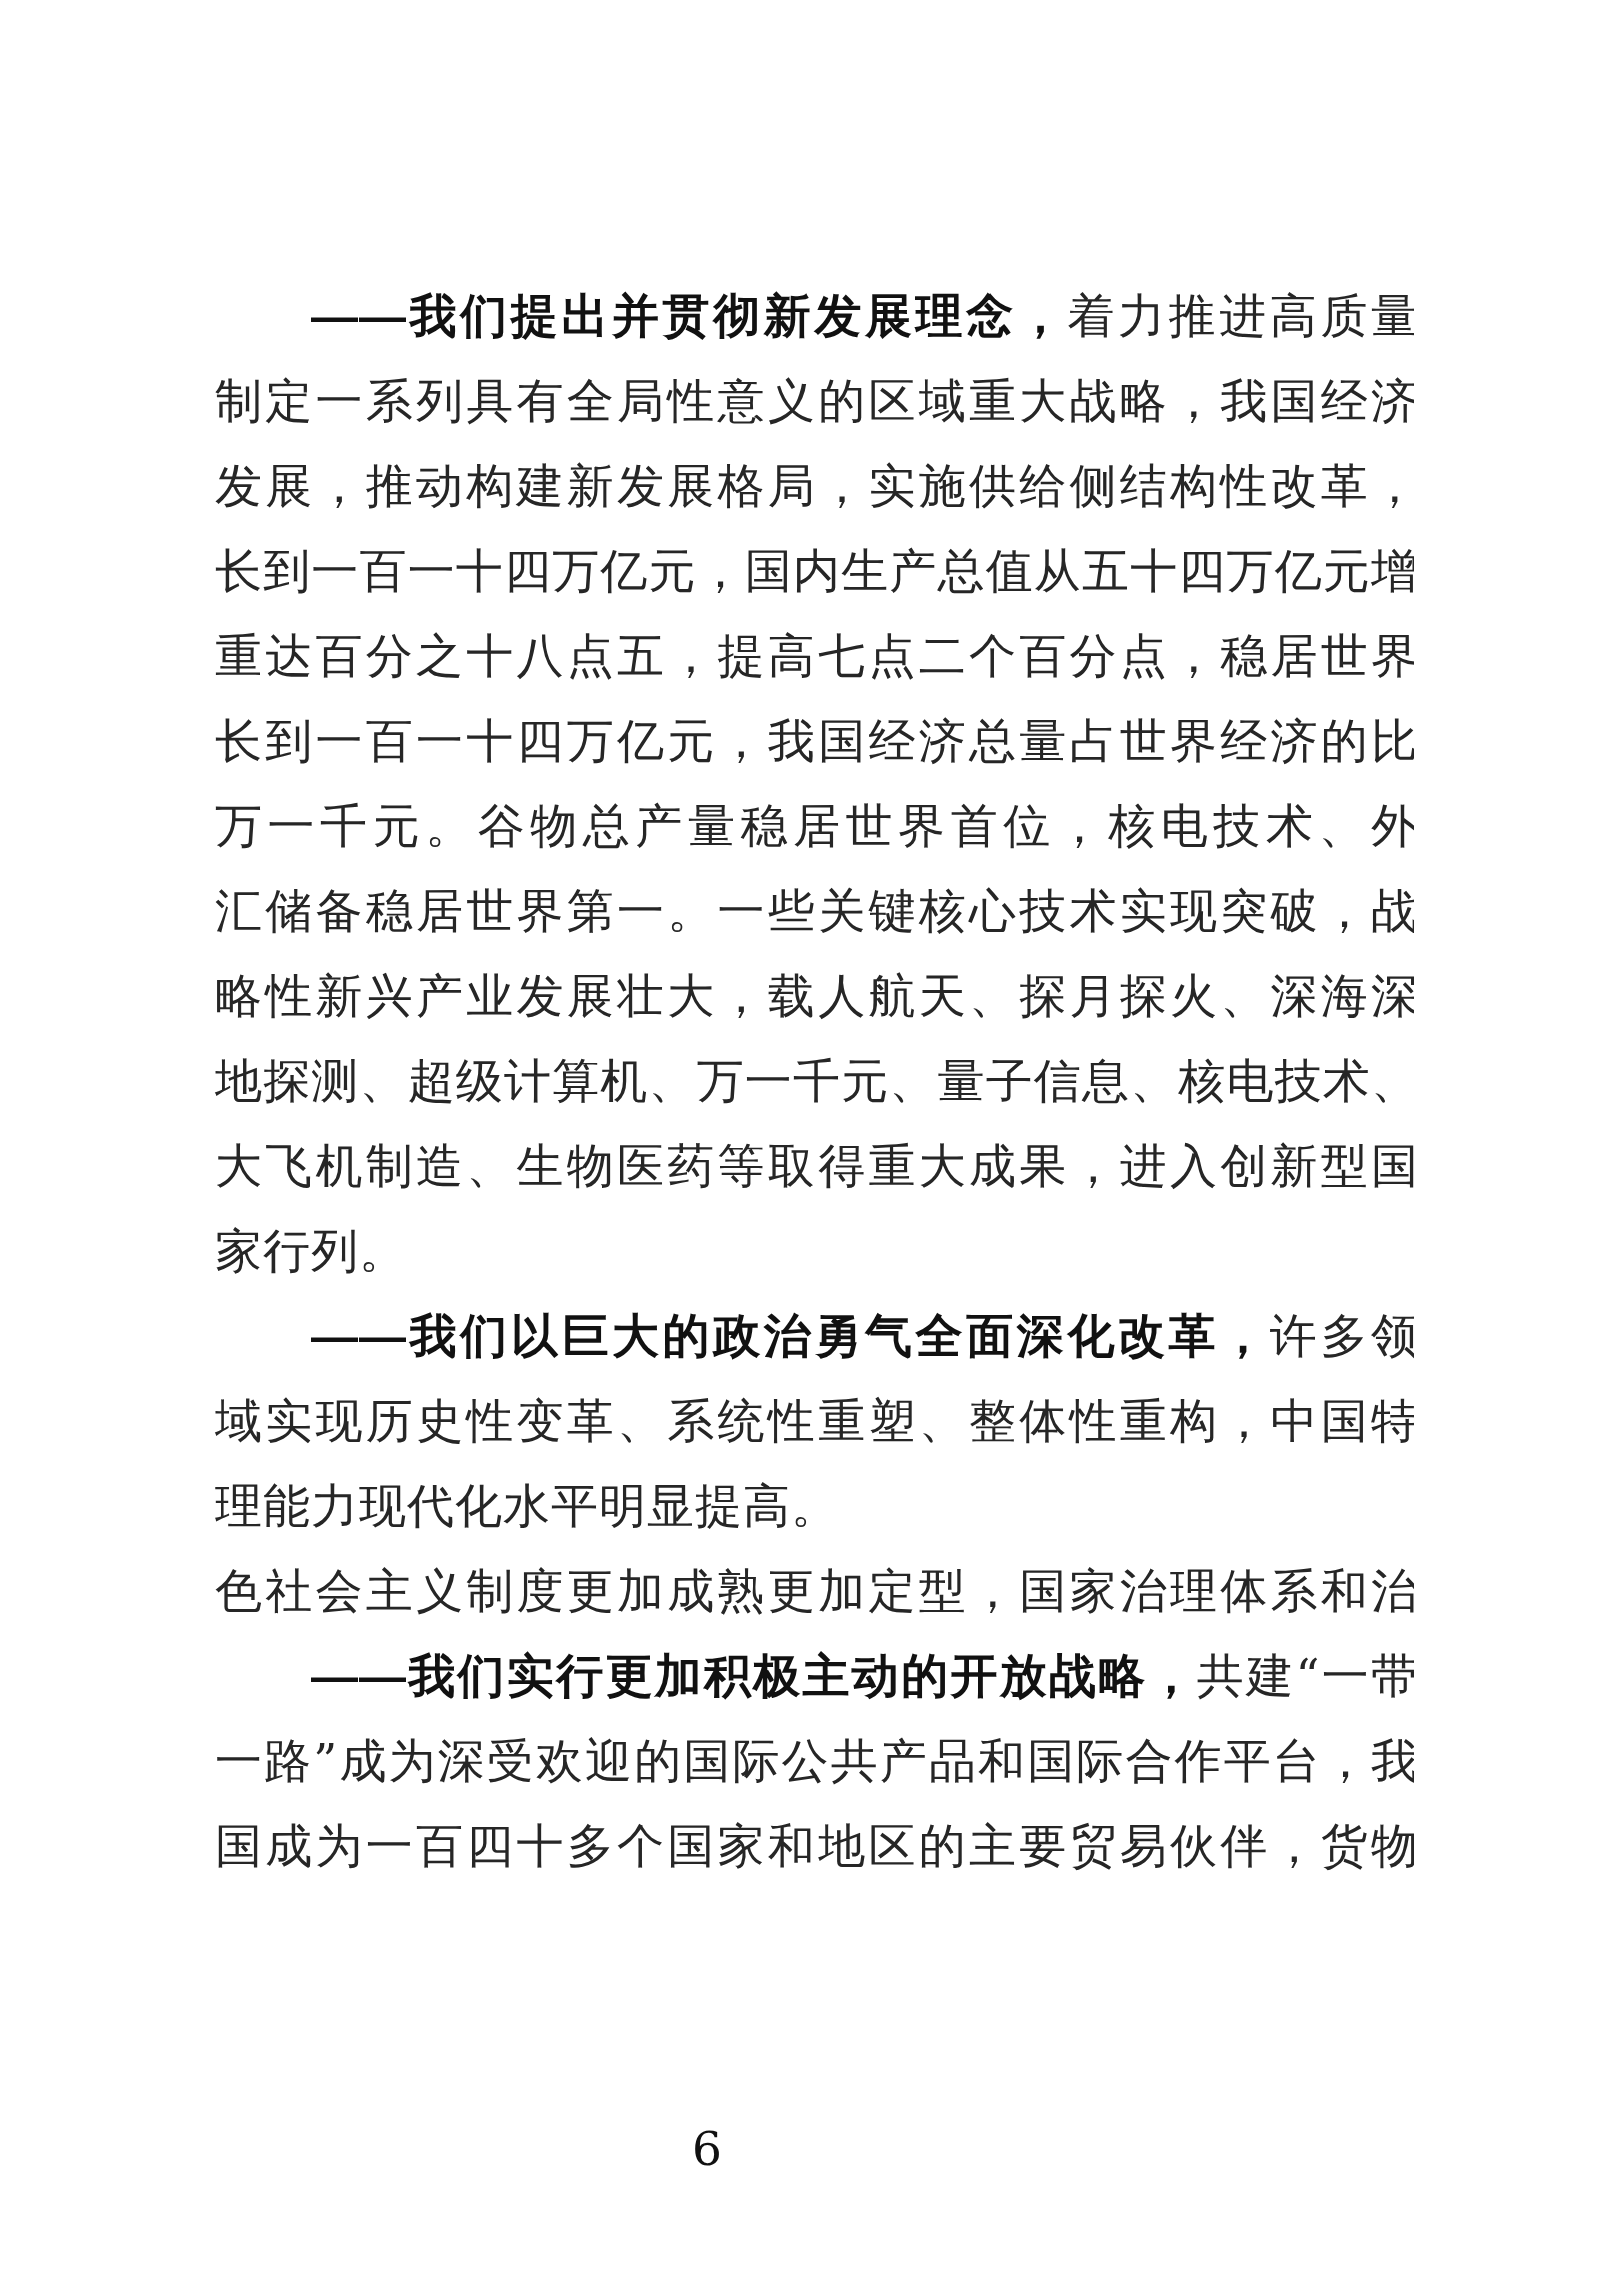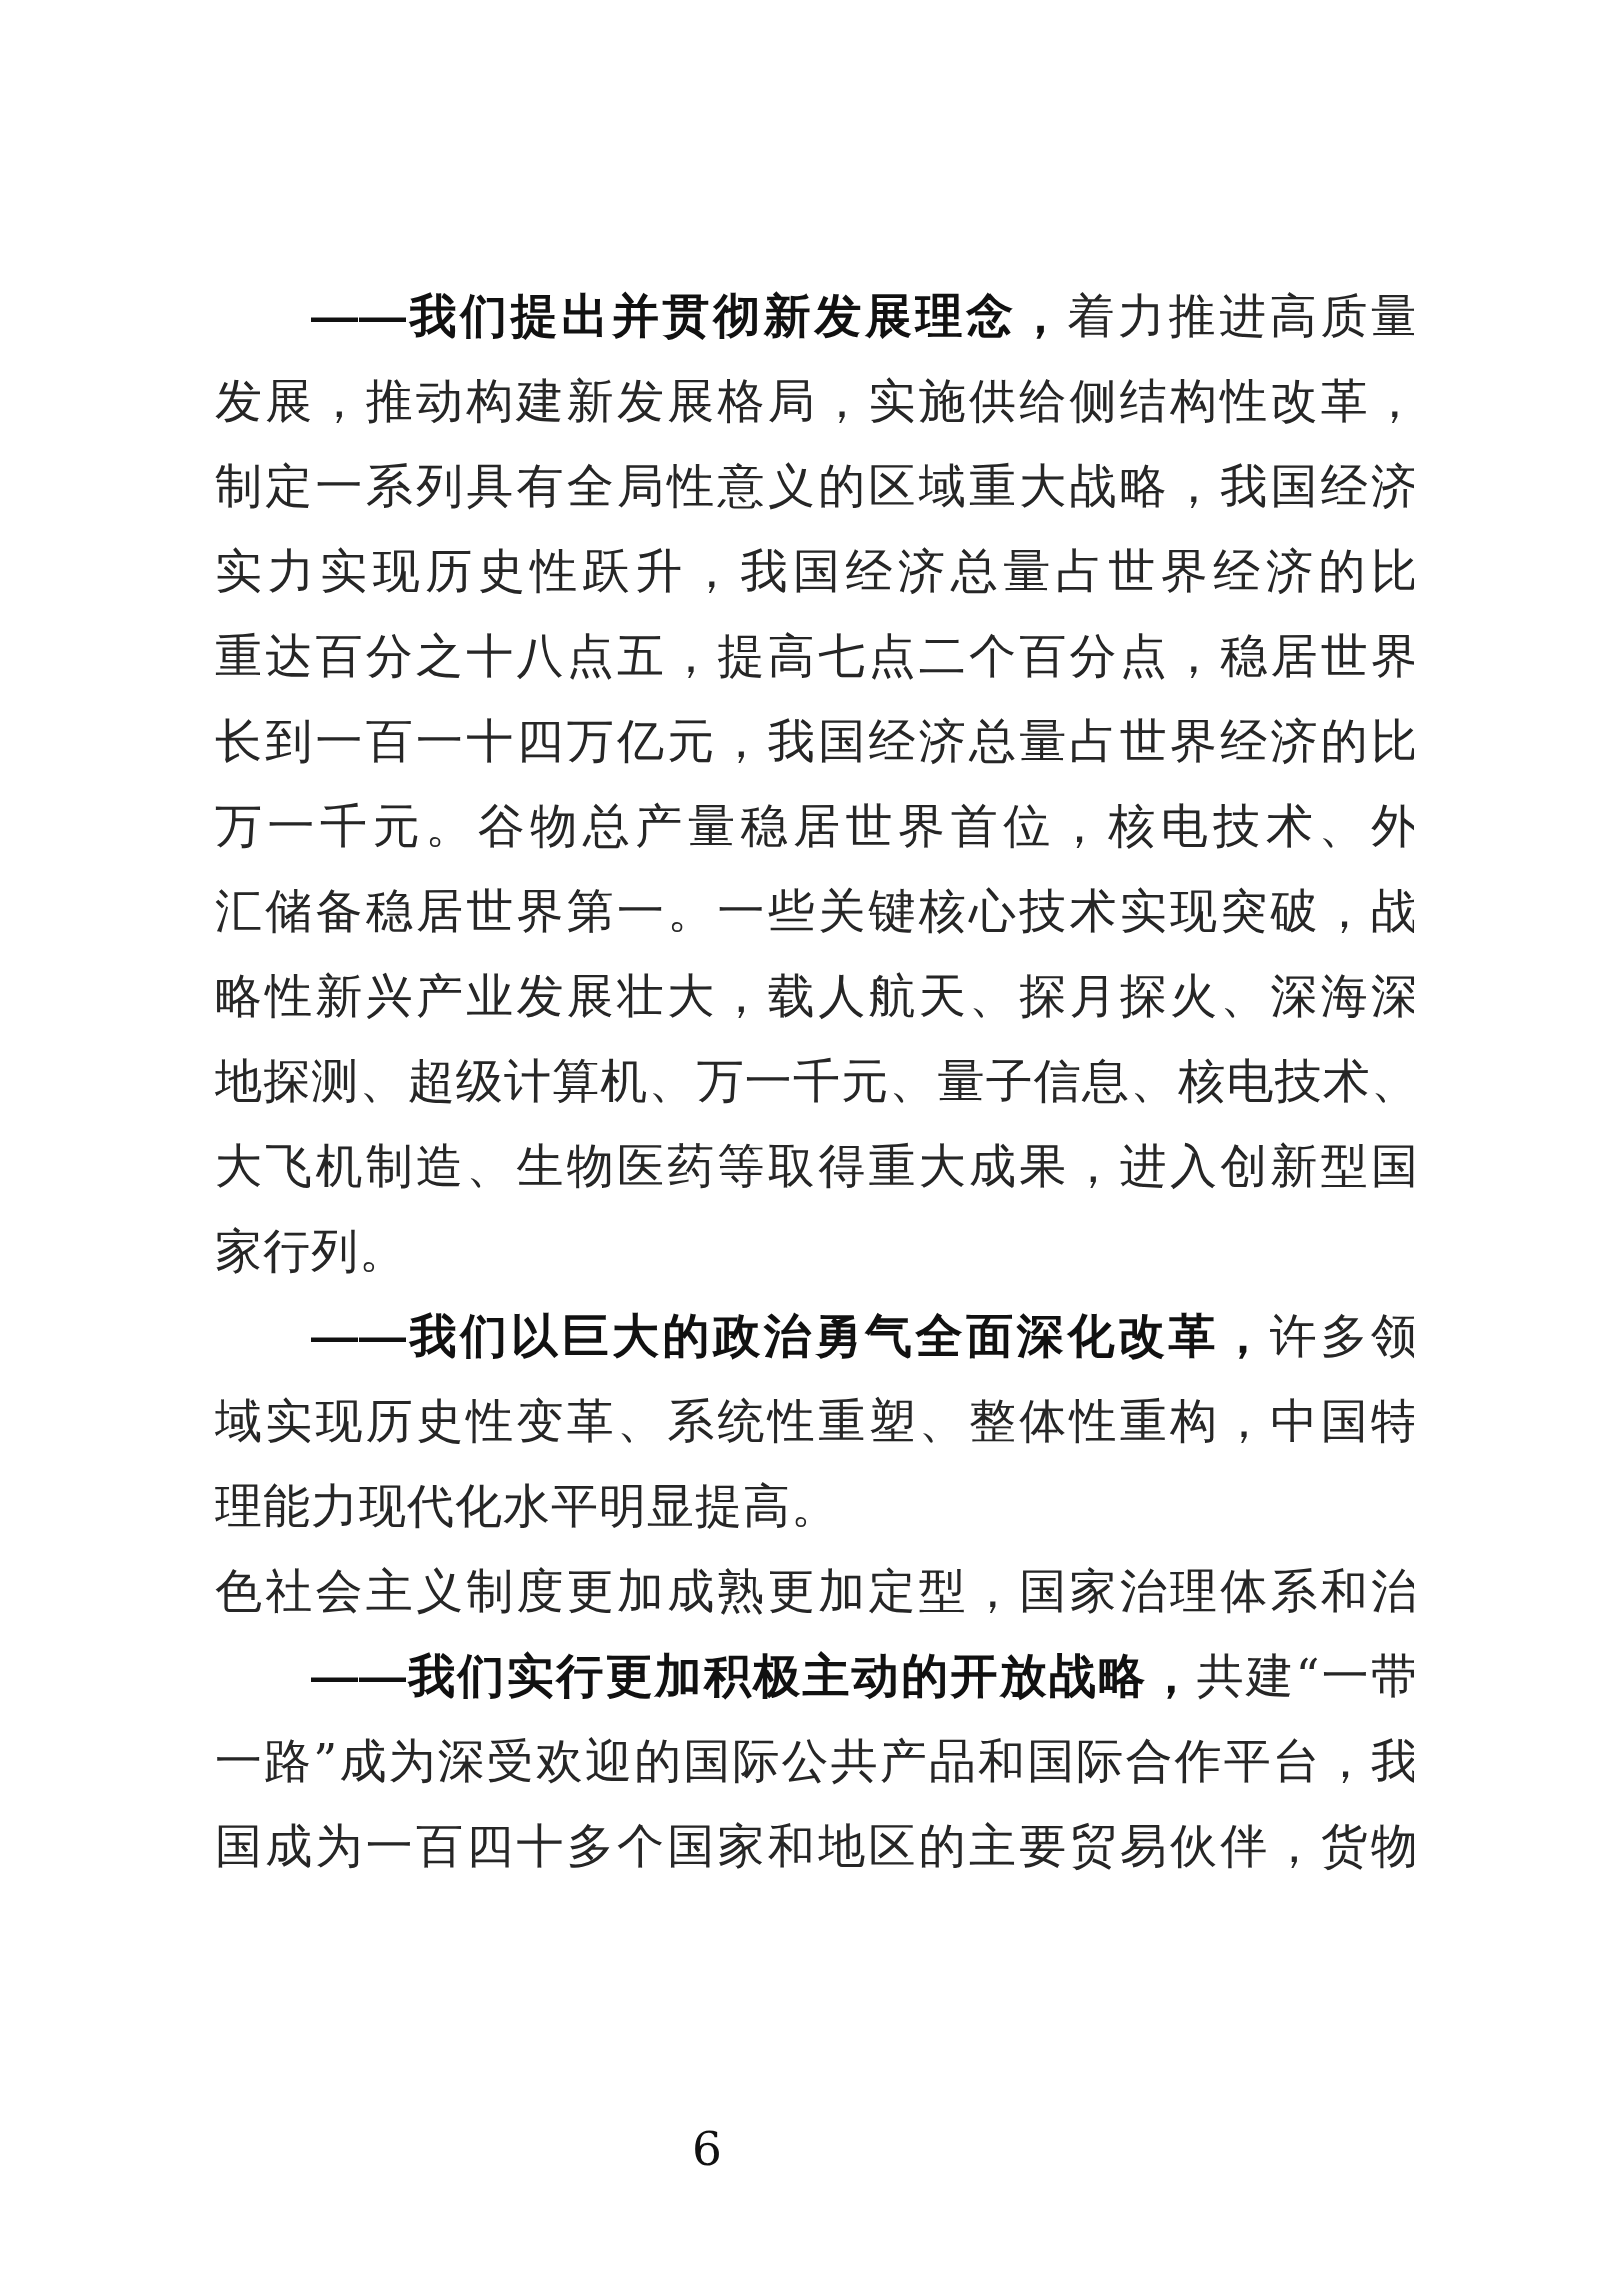--- a/index.html
+++ b/index.html
@@ -58,23 +58,23 @@
     color: #111111;
     font-family: "DejaVu Serif", "Liberation Serif", serif;
   }
 </style>
 </head>
 <body>
 
 <div class="page">
   <div class="text-block">
       <div class="line indent"><span class="lead">——我们提出并贯彻新发展理念，</span><span class="body-text">着力推进高质量</span></div>
+      <div class="line"><span class="body-text">制定一系列具有全局性意义的区域重大战略，我国经济</span></div>
       <div class="line"><span class="body-text">发展，推动构建新发展格局，实施供给侧结构性改革，</span></div>
-      <div class="line"><span class="body-text">制定一系列具有全局性意义的区域重大战略，我国经济</span></div>
-      <div class="line"><span class="body-text">实力实现历史性跃升，我国经济总量占世界经济的比</span></div>
+      <div class="line"><span class="body-text">长到一百一十四万亿元，国内生产总值从五十四万亿元增</span></div>
       <div class="line"><span class="body-text">重达百分之十八点五，提高七点二个百分点，稳居世界</span></div>
       <div class="line"><span class="body-text">长到一百一十四万亿元，我国经济总量占世界经济的比</span></div>
       <div class="line"><span class="body-text">万一千元。谷物总产量稳居世界首位，核电技术、外</span></div>
       <div class="line"><span class="body-text">汇储备稳居世界第一。一些关键核心技术实现突破，战</span></div>
       <div class="line"><span class="body-text">略性新兴产业发展壮大，载人航天、探月探火、深海深</span></div>
       <div class="line"><span class="body-text">地探测、超级计算机、万一千元、量子信息、核电技术、</span></div>
       <div class="line"><span class="body-text">大飞机制造、生物医药等取得重大成果，进入创新型国</span></div>
       <div class="line short"><span class="body-text">家行列。</span></div>
       <div class="line indent"><span class="lead">——我们以巨大的政治勇气全面深化改革，</span><span class="body-text">许多领</span></div>
       <div class="line"><span class="body-text">域实现历史性变革、系统性重塑、整体性重构，中国特</span></div>

